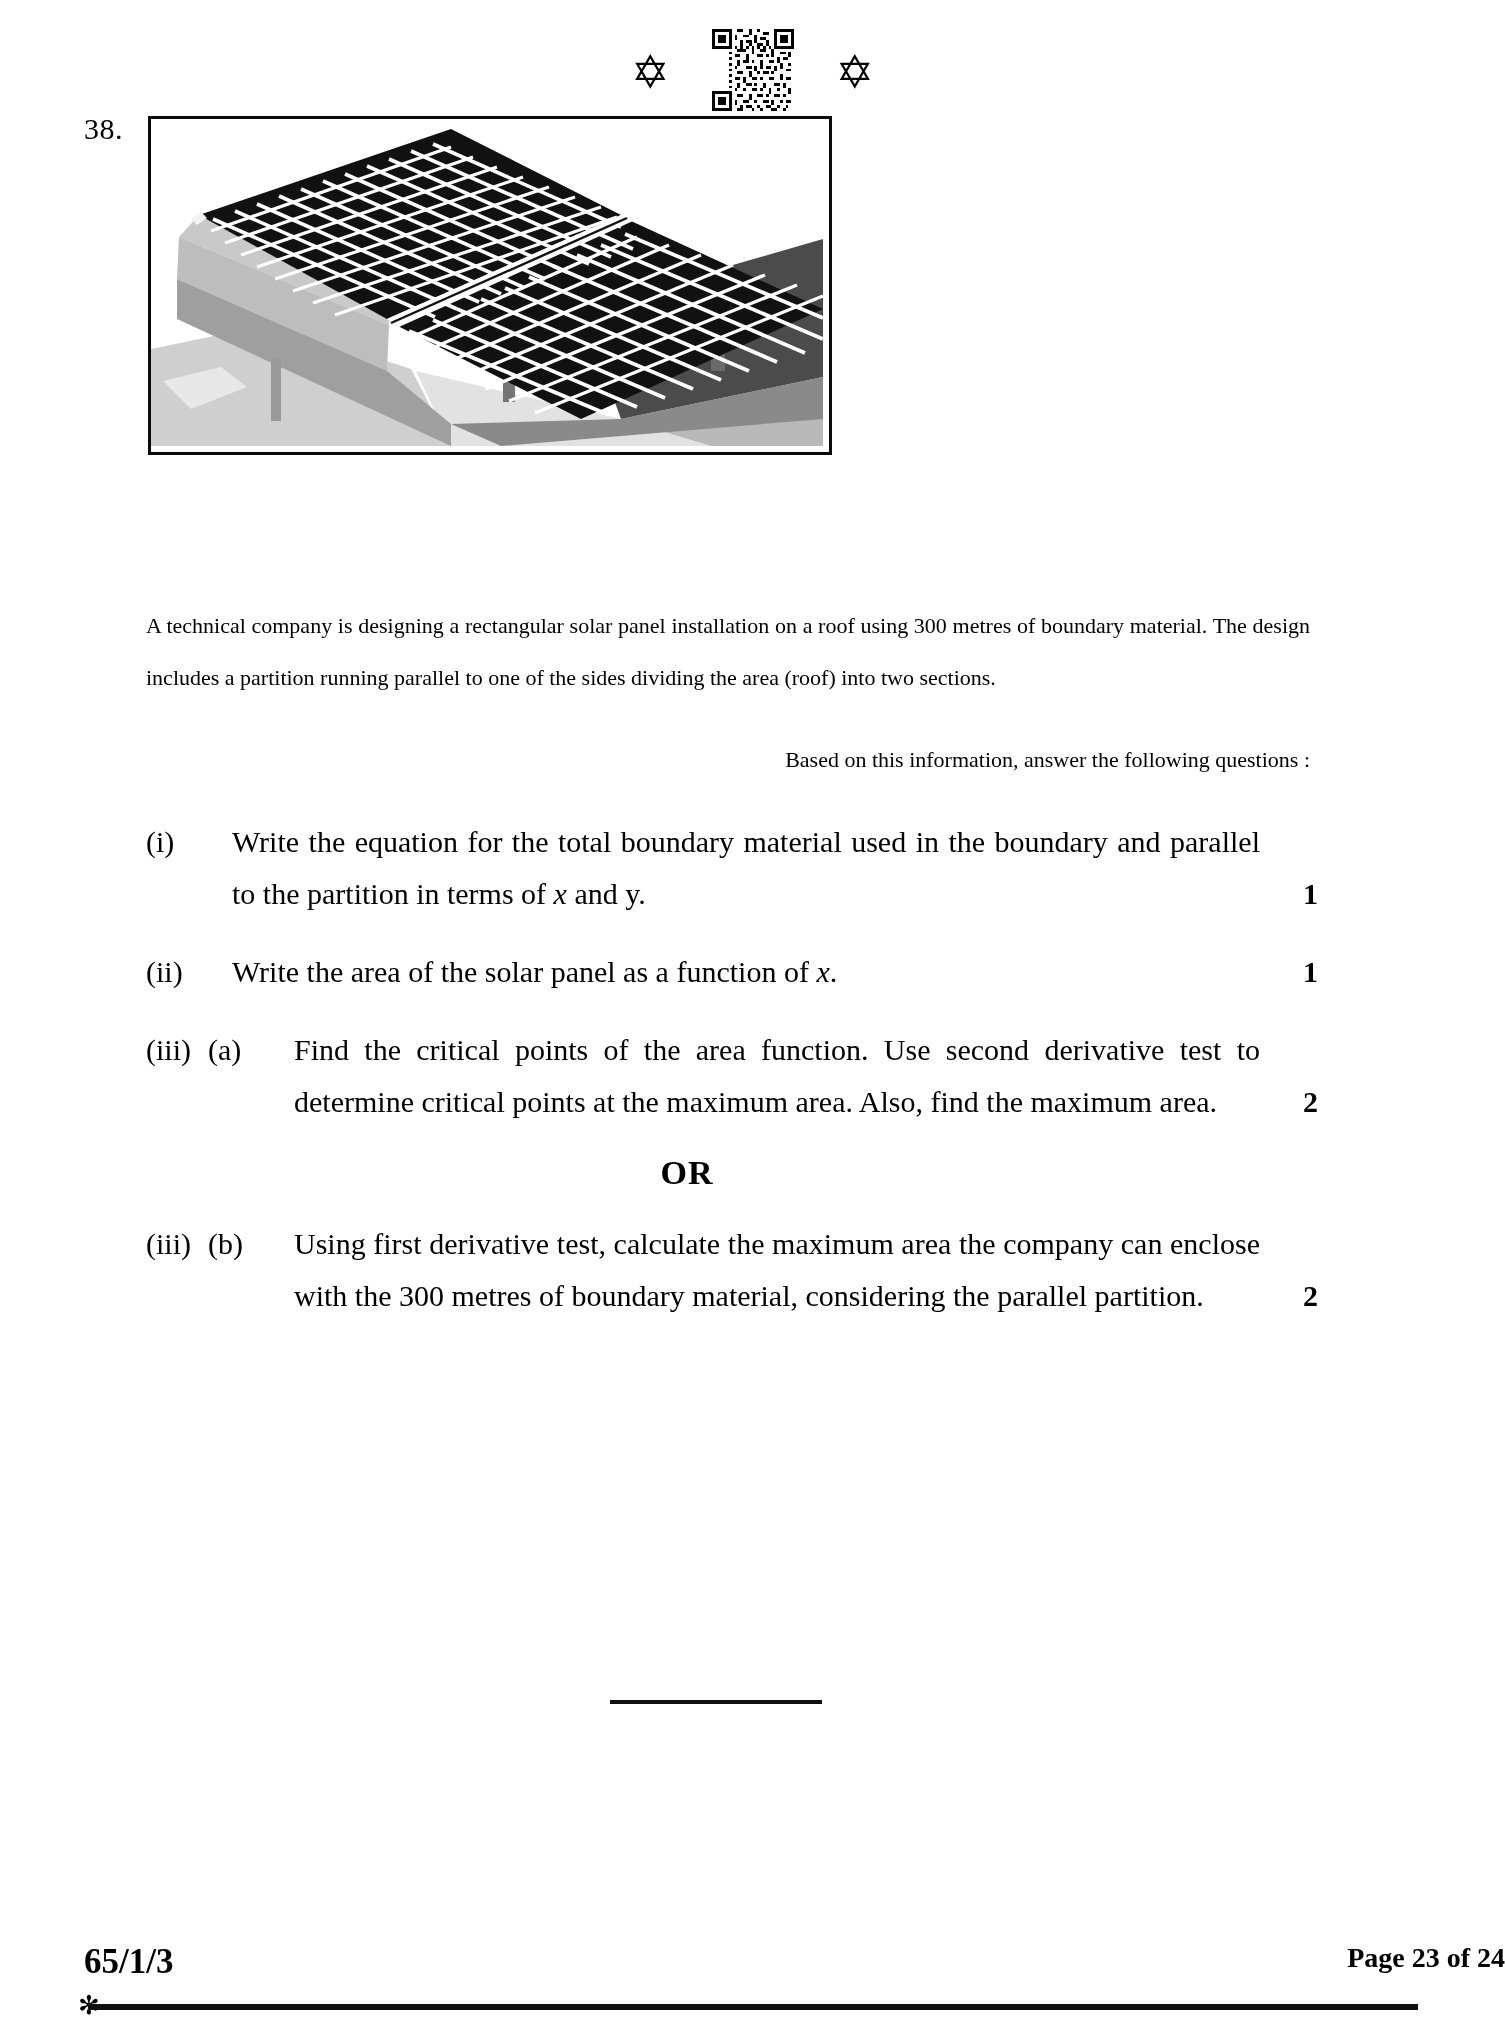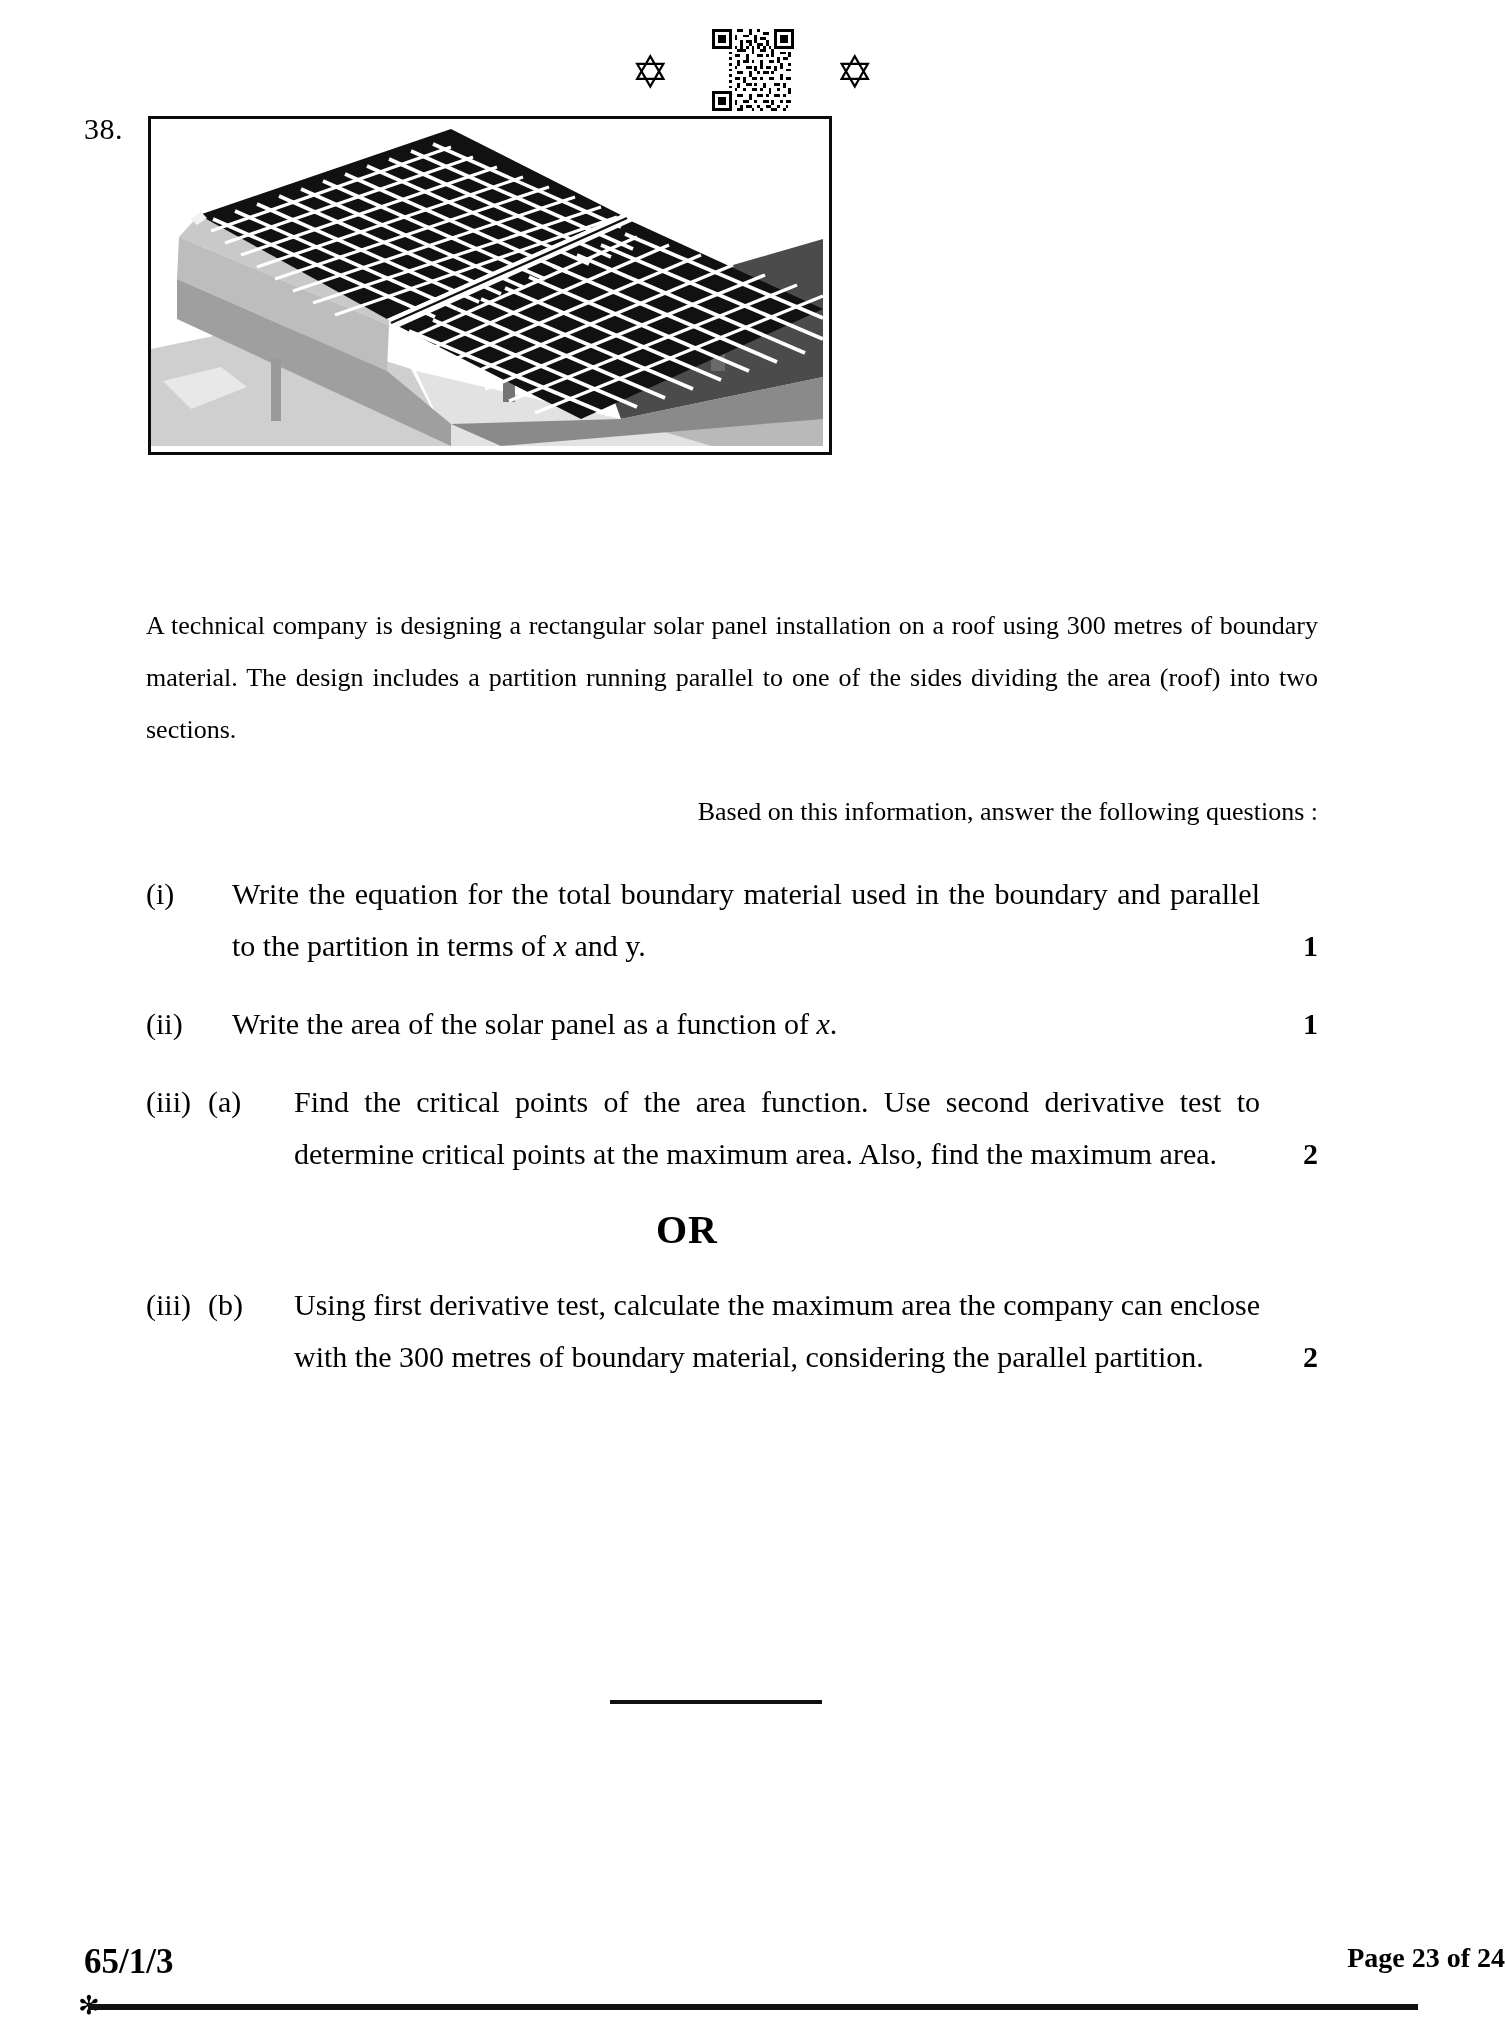--- a/index.html
+++ b/index.html
@@ -72,22 +72,22 @@
   .figure-frame svg { display: block; }
 
   
   .content {
     position: absolute;
     left: 146px;
     top: 600px;
     width: 1172px;
   }
   p.para {
-    margin: 0 0 30px 0;
-    font-size: 26px;
+    margin: 0 8px 30px 0;
+    font-size: 22px;
     line-height: 52px;
     text-align: justify;
     text-justify: inter-word;
   }
   p.para.last-left { text-align: right; }
   .ital { font-style: italic; }
 
   .qlist {
     margin: 0;
     padding: 0;
@@ -119,21 +119,21 @@
     flex: 0 0 46px;
     width: 46px;
     text-align: right;
     font-weight: bold;
     align-self: flex-end;
   }
   .qrow .marks.topalign { align-self: flex-start; }
 
   .or-line {
     text-align: center;
-    font-size: 40px;
+    font-size: 34px;
     font-weight: bold;
     margin: 18px 0 26px 0;
     letter-spacing: 1px;
     padding-right: 90px;
   }
 
   
   .short-rule {
     position: absolute;
     left: 610px;

